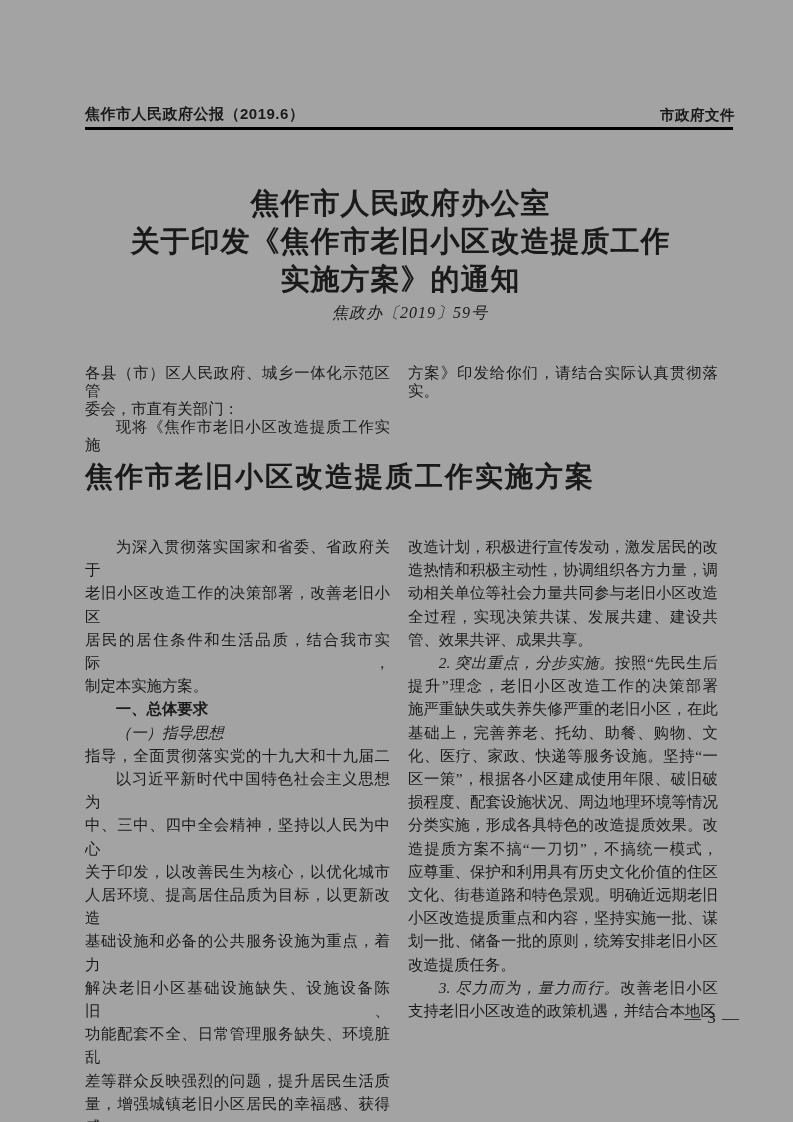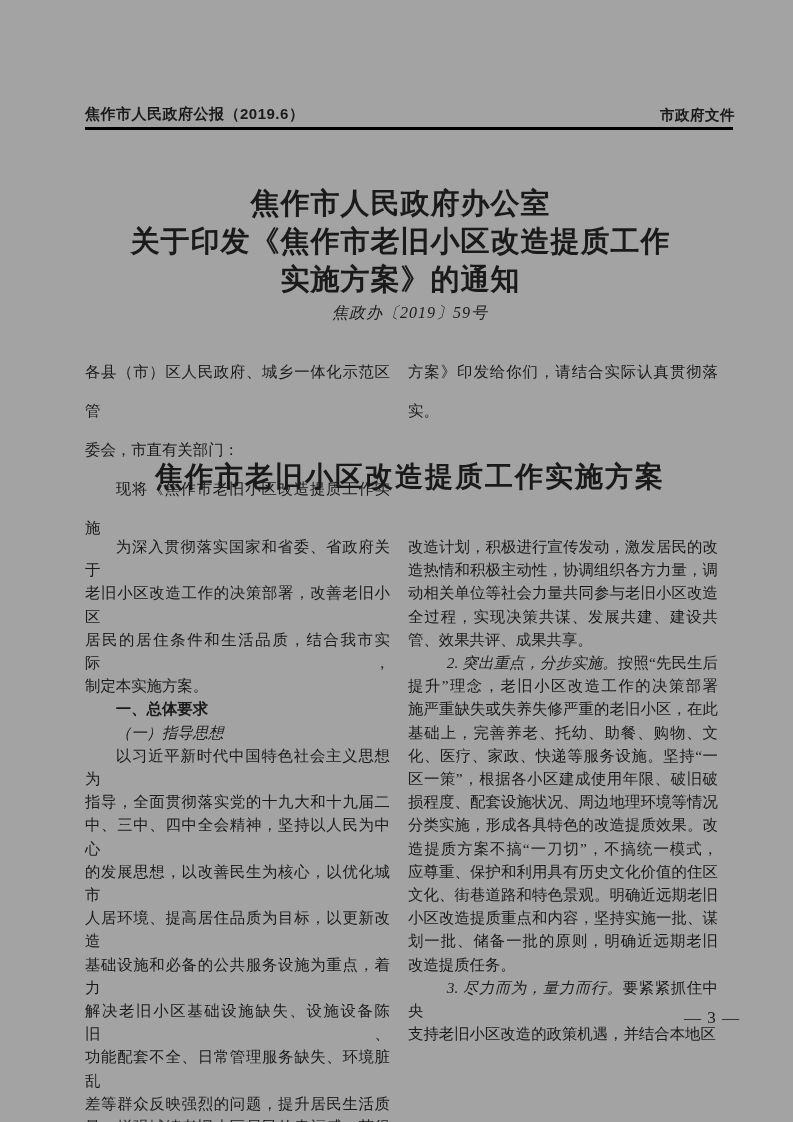--- a/index.html
+++ b/index.html
@@ -29,38 +29,38 @@
     position:absolute; left:48px; right:40px; top:184px;
     text-align:center; font-weight:bold; font-size:29px; line-height:38px;
     letter-spacing:1px;
   }
   .doc-number {
     position:absolute; left:85px; right:58px; top:303px;
     text-align:center; font-style:italic; font-size:16px; letter-spacing:1px;
   }
   
   .col { position:absolute; font-size:15.4px; }
-  .intro-col { top:352px; line-height:39px; }
+  .intro-col { top:364px; line-height:18px; }
   .body-col  { top:535px; line-height:23.2px; }
   .col-left  { left:85px;  width:305px; }
   .col-right { left:408px; width:310px; }
   .ln { text-align:justify; text-align-last:justify; }
   .ln.end  { text-align-last:left; }
   .ln.indent { text-indent:2em; }
   .ln.h1 {
     font-family:"Liberation Sans","DejaVu Sans",sans-serif;
     font-weight:bold; text-align-last:left;
   }
   .ln.h2 { font-style:italic; text-align-last:left; }
   .ln.date { text-align-last:right; padding-right:38px; }
-  .lead { font-style:italic;margin-left:8px; }
+  .lead { font-style:italic; }
   
   .plan-title {
     position:absolute; left:85px; right:58px; top:458px;
-    text-align:center; font-weight:bold; font-size:28px; letter-spacing:2px;
+    font-weight:bold; font-size:28px; letter-spacing:2px;
   }
   .page-number {
     position:absolute; right:53px; top:1008px;
     font-size:17px; letter-spacing:1px;
   }
 </style>
 </head>
 <body>
 
 <div class="page">
@@ -89,24 +89,24 @@
 
   <div class="plan-title">焦作市老旧小区改造提质工作实施方案</div>
 
   <div id="body-left" class="col body-col col-left">
       <div class="ln indent">为深入贯彻落实国家和省委、省政府关于</div>
       <div class="ln full">老旧小区改造工作的决策部署，改善老旧小区</div>
       <div class="ln full">居民的居住条件和生活品质，结合我市实际，</div>
       <div class="ln end">制定本实施方案。</div>
       <div class="ln h1 indent end">一、总体要求</div>
       <div class="ln h2 indent end">（一）指导思想</div>
+      <div class="ln full">指导，全面贯彻落实党的十九大和十九届二</div>
       <div class="ln indent">以习近平新时代中国特色社会主义思想为</div>
-      <div class="ln full">指导，全面贯彻落实党的十九大和十九届二</div>
       <div class="ln full">中、三中、四中全会精神，坚持以人民为中心</div>
-      <div class="ln full">的发展思想，以改善民生为核心，以优化城市</div>
+      <div class="ln full">关于印发，以改善民生为核心，以优化城市</div>
       <div class="ln full">人居环境、提高居住品质为目标，以更新改造</div>
       <div class="ln full">基础设施和必备的公共服务设施为重点，着力</div>
       <div class="ln full">解决老旧小区基础设施缺失、设施设备陈旧、</div>
       <div class="ln full">功能配套不全、日常管理服务缺失、环境脏乱</div>
       <div class="ln full">差等群众反映强烈的问题，提升居民生活质</div>
       <div class="ln full">量，增强城镇老旧小区居民的幸福感、获得感</div>
     </div>
   <div id="body-right" class="col body-col col-right">
       <div class="ln full">改造计划，积极进行宣传发动，激发居民的改</div>
       <div class="ln full">造热情和积极主动性，协调组织各方力量，调</div>
@@ -118,21 +118,21 @@
       <div class="ln full">施严重缺失或失养失修严重的老旧小区，在此</div>
       <div class="ln full">基础上，完善养老、托幼、助餐、购物、文</div>
       <div class="ln full">化、医疗、家政、快递等服务设施。坚持“一</div>
       <div class="ln full">区一策”，根据各小区建成使用年限、破旧破</div>
       <div class="ln full">损程度、配套设施状况、周边地理环境等情况</div>
       <div class="ln full">分类实施，形成各具特色的改造提质效果。改</div>
       <div class="ln full">造提质方案不搞“一刀切”，不搞统一模式，</div>
       <div class="ln full">应尊重、保护和利用具有历史文化价值的住区</div>
       <div class="ln full">文化、街巷道路和特色景观。明确近远期老旧</div>
       <div class="ln full">小区改造提质重点和内容，坚持实施一批、谋</div>
-      <div class="ln full">划一批、储备一批的原则，明确近远期老旧</div>
+      <div class="ln full">划一批、储备一批的原则，统筹安排老旧小区</div>
       <div class="ln end">改造提质任务。</div>
-      <div class="ln indent"><span class="lead">3. 尽力而为，量力而行。</span><span>要紧紧抓住中央</span></div>
+      <div class="ln indent"><span class="lead">3. 尽力而为，量力而行。</span><span>改善老旧小区</span></div>
       <div class="ln end">支持老旧小区改造的政策机遇，并结合本地区</div>
     </div>
 
   <div class="page-number">— 3 —</div>
 
 </div>
 
 </body></html>

